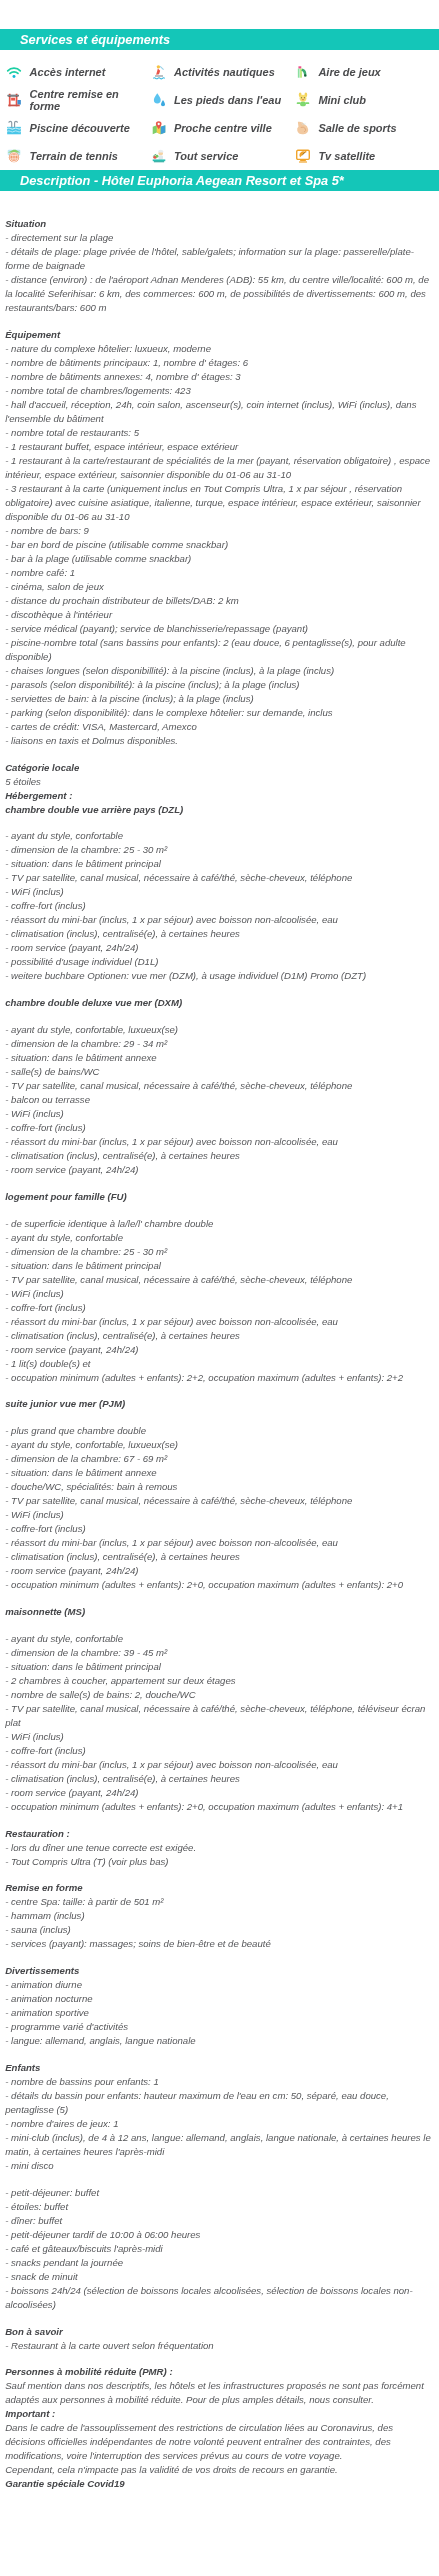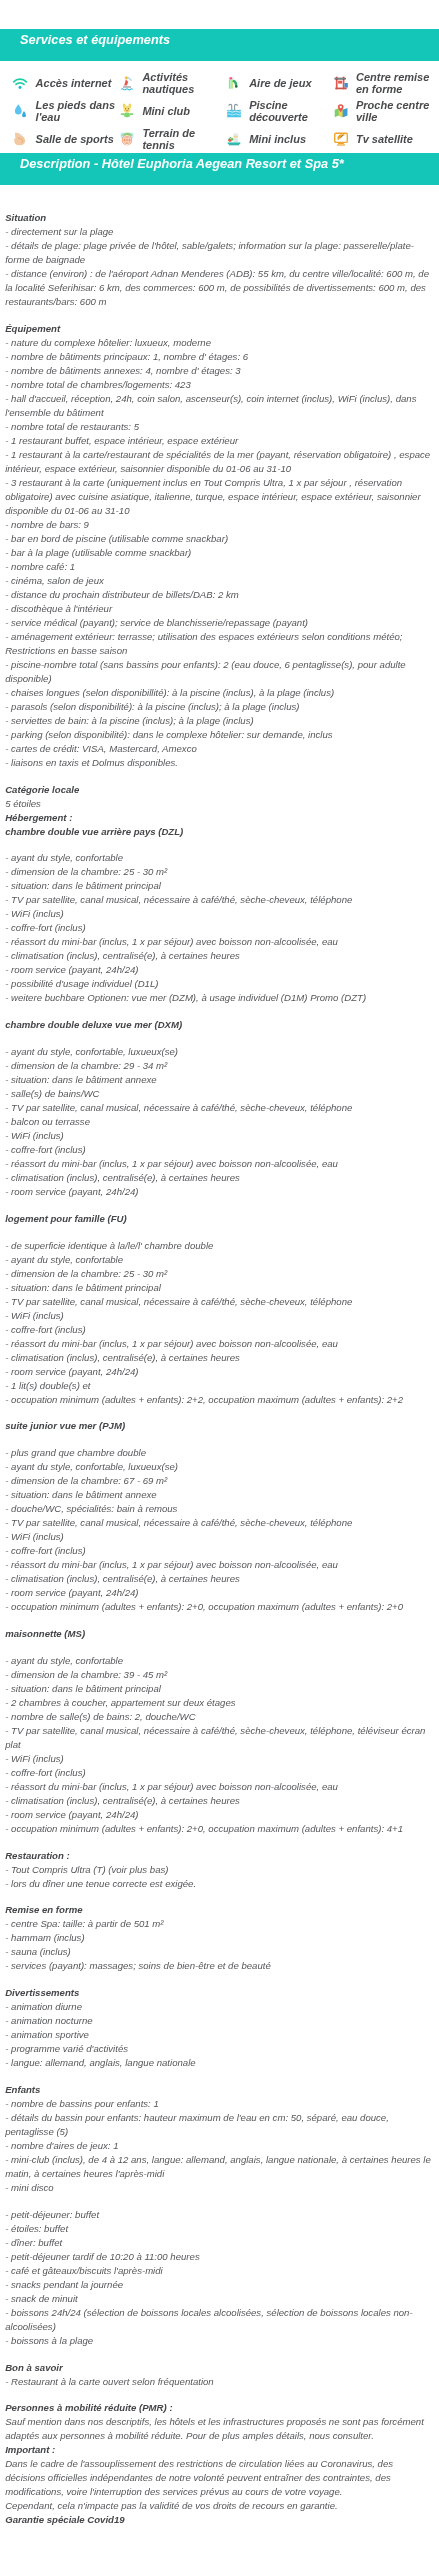--- a/index.html
+++ b/index.html
@@ -1,24 +1,24 @@
 <!DOCTYPE html>
 <html style="font-size:9.3px"><head>
 <meta charset="utf-8">
 <style>
   html,body{margin:0;padding:0;background:#ffffff;}
   body{width:439px;font-family:"Liberation Sans",sans-serif;-webkit-font-smoothing:antialiased;}
   .page{width:439px;}
 
-  .bar{background:#14c6b8;height:32px;line-height:21px;padding-left:20px;
+  .bar{background:#14c6b8;height:21px;line-height:21px;padding-left:20px;
        color:#ffffff;font-style:italic;font-weight:700;font-size:12.8px;}
   .bar-services{margin-top:29px;}
   .bar-description{}
 
-  .svc-grid{display:grid;grid-template-columns:1fr 1fr 1fr 1fr;padding:8px 0 0 5.8px;margin-left:6px;}
+  .svc-grid{display:grid;grid-template-columns:1fr 1fr 1fr;padding:8px 0 0 5.8px;}
   .svc-item{display:flex;align-items:center;height:28px;}
   .svc-icon{width:17.4px;height:17.4px;flex:0 0 17.4px;display:flex;align-items:center;justify-content:center;}
   .svc-label{margin-left:6.4px;font-style:italic;font-weight:600;font-size:11px;color:#4a4b4d;}
 
   #description-body{padding:26px 5.2px 17.4px 5.2px;}
   .dline{font-style:italic;font-size:9.6px;line-height:14px;color:#56575a;white-space:pre-wrap;}
   .dhead{font-style:italic;font-weight:700;font-size:9.6px;line-height:14px;color:#454649;white-space:pre-wrap;}
   .dgap{height:12.8px;}
 </style>
 </head>
@@ -166,21 +166,21 @@
           <circle cx="17" cy="9" r="4" fill="#f6d3a4"></circle>
           <path d="M12.5 6 a4.5 3 0 0 1 9 0 l0 2 -9 0 z" fill="#e8eef1"></path>
           <rect x="13" y="13" width="8" height="7" rx="2" fill="#dfe7ea"></rect>
           <circle cx="7" cy="16" r="3" fill="#e8574b"></circle>
           <circle cx="10.5" cy="14.5" r="2.5" fill="#6fc75f"></circle>
           <path d="M4 15 q2 -4 5 -4" stroke="#3fae72" stroke-width="1.4" fill="none"></path>
           <rect x="3" y="20" width="22" height="3" fill="#2bbfb2"></rect>
           <rect x="5" y="23" width="18" height="2" fill="#24a89d"></rect>
         </svg>
       </span>
-      <span class="svc-label">Mini inclus</span>
+      <span class="svc-label">Tout service</span>
     </div>
 
     <div class="svc-item">
       <span class="svc-icon">
         <svg width="16" height="16" viewBox="0 0 28 28">
           <rect x="3" y="4" width="22" height="16" rx="2" fill="none" stroke="#f0a32a" stroke-width="2.4"></rect>
           <path d="M9 16 a6.5 6.5 0 0 1 9 -9 z" fill="#f0a32a"></path>
           <line x1="13" y1="12" x2="18" y2="7" stroke="#7a5a1e" stroke-width="1.6"></line>
           <circle cx="18.5" cy="6.5" r="1.6" fill="#f0a32a"></circle>
           <rect x="9" y="21" width="10" height="2" fill="#f0a32a"></rect>
@@ -213,21 +213,20 @@
       <div class="dline">- 1 restaurant à la carte/restaurant de spécialités de la mer (payant, réservation obligatoire) , espace intérieur, espace extérieur, saisonnier disponible du 01-06 au 31-10</div>
       <div class="dline">- 3 restaurant à la carte (uniquement inclus en Tout Compris Ultra, 1 x par séjour , réservation obligatoire) avec cuisine asiatique, italienne, turque, espace intérieur, espace extérieur, saisonnier disponible du 01-06 au 31-10</div>
       <div class="dline">- nombre de bars: 9</div>
       <div class="dline">- bar en bord de piscine (utilisable comme snackbar)</div>
       <div class="dline">- bar à la plage (utilisable comme snackbar)</div>
       <div class="dline">- nombre café: 1</div>
       <div class="dline">- cinéma, salon de jeux</div>
       <div class="dline">- distance du prochain distributeur de billets/DAB: 2 km</div>
       <div class="dline">- discothèque à l'intérieur</div>
       <div class="dline">- service médical (payant); service de blanchisserie/repassage (payant)</div>
-      <div class="dline">- aménagement extérieur: terrasse; utilisation des espaces extérieurs selon conditions météo; Restrictions en basse saison</div>
       <div class="dline">- piscine-nombre total (sans bassins pour enfants): 2 (eau douce, 6 pentaglisse(s), pour adulte disponible)</div>
       <div class="dline">- chaises longues (selon disponibillité): à la piscine (inclus), à la plage (inclus)</div>
       <div class="dline">- parasols (selon disponibilité): à la piscine (inclus); à la plage (inclus)</div>
       <div class="dline">- serviettes de bain: à la piscine (inclus); à la plage (inclus)</div>
       <div class="dline">- parking (selon disponibilité): dans le complexe hôtelier: sur demande, inclus</div>
       <div class="dline">- cartes de crédit: VISA, Mastercard, Amexco</div>
       <div class="dline">- liaisons en taxis et Dolmus disponibles.</div>
       <div class="dgap"></div>
       <div class="dhead">Catégorie locale</div>
       <div class="dline">5 étoiles</div>
@@ -299,22 +298,22 @@
       <div class="dline">- nombre de salle(s) de bains: 2, douche/WC</div>
       <div class="dline">- TV par satellite, canal musical, nécessaire à café/thé, sèche-cheveux, téléphone, téléviseur écran plat</div>
       <div class="dline">- WiFi (inclus)</div>
       <div class="dline">- coffre-fort (inclus)</div>
       <div class="dline">- réassort du mini-bar (inclus, 1 x par séjour) avec boisson non-alcoolisée, eau</div>
       <div class="dline">- climatisation (inclus), centralisé(e), à certaines heures</div>
       <div class="dline">- room service (payant, 24h/24)</div>
       <div class="dline">- occupation minimum (adultes + enfants): 2+0, occupation maximum (adultes + enfants): 4+1</div>
       <div class="dgap"></div>
       <div class="dhead">Restauration :</div>
+      <div class="dline">- lors du dîner une tenue correcte est exigée.</div>
       <div class="dline">- Tout Compris Ultra (T) (voir plus bas)</div>
-      <div class="dline">- lors du dîner une tenue correcte est exigée.</div>
       <div class="dgap"></div>
       <div class="dhead">Remise en forme</div>
       <div class="dline">- centre Spa: taille: à partir de 501 m²</div>
       <div class="dline">- hammam (inclus)</div>
       <div class="dline">- sauna (inclus)</div>
       <div class="dline">- services (payant): massages; soins de bien-être et de beauté</div>
       <div class="dgap"></div>
       <div class="dhead">Divertissements</div>
       <div class="dline">- animation diurne</div>
       <div class="dline">- animation nocturne</div>
@@ -325,26 +324,25 @@
       <div class="dhead">Enfants</div>
       <div class="dline">- nombre de bassins pour enfants: 1</div>
       <div class="dline">- détails du bassin pour enfants: hauteur maximum de l'eau en cm: 50, séparé, eau douce, pentaglisse (5)</div>
       <div class="dline">- nombre d'aires de jeux: 1</div>
       <div class="dline">- mini-club (inclus), de 4 à 12 ans, langue: allemand, anglais, langue nationale, à certaines heures le matin, à certaines heures l'après-midi</div>
       <div class="dline">- mini disco</div>
       <div class="dgap"></div>
       <div class="dline">- petit-déjeuner: buffet</div>
       <div class="dline">- étoiles: buffet</div>
       <div class="dline">- dîner: buffet</div>
-      <div class="dline">- petit-déjeuner tardif de 10:20 à 11:00 heures</div>
+      <div class="dline">- petit-déjeuner tardif de 10:00 à 06:00 heures</div>
       <div class="dline">- café et gâteaux/biscuits l'après-midi</div>
       <div class="dline">- snacks pendant la journée</div>
       <div class="dline">- snack de minuit</div>
       <div class="dline">- boissons 24h/24 (sélection de boissons locales alcoolisées, sélection de boissons locales non-alcoolisées)</div>
-      <div class="dline">- boissons à la plage</div>
       <div class="dgap"></div>
       <div class="dhead">Bon à savoir</div>
       <div class="dline">- Restaurant à la carte ouvert selon fréquentation</div>
       <div class="dgap"></div>
       <div class="dhead">Personnes à mobilité réduite (PMR) :</div>
       <div class="dline">Sauf mention dans nos descriptifs, les hôtels et les infrastructures proposés ne sont pas forcément adaptés aux personnes à mobilité réduite. Pour de plus amples détails, nous consulter.</div>
       <div class="dhead">Important :</div>
       <div class="dline">Dans le cadre de l'assouplissement des restrictions de circulation liées au Coronavirus, des décisions officielles indépendantes de notre volonté peuvent entraîner des contraintes, des modifications, voire l'interruption des services prévus au cours de votre voyage.</div>
       <div class="dline">Cependant, cela n'impacte pas la validité de vos droits de recours en garantie.</div>
       <div class="dhead">Garantie spéciale Covid19</div>

